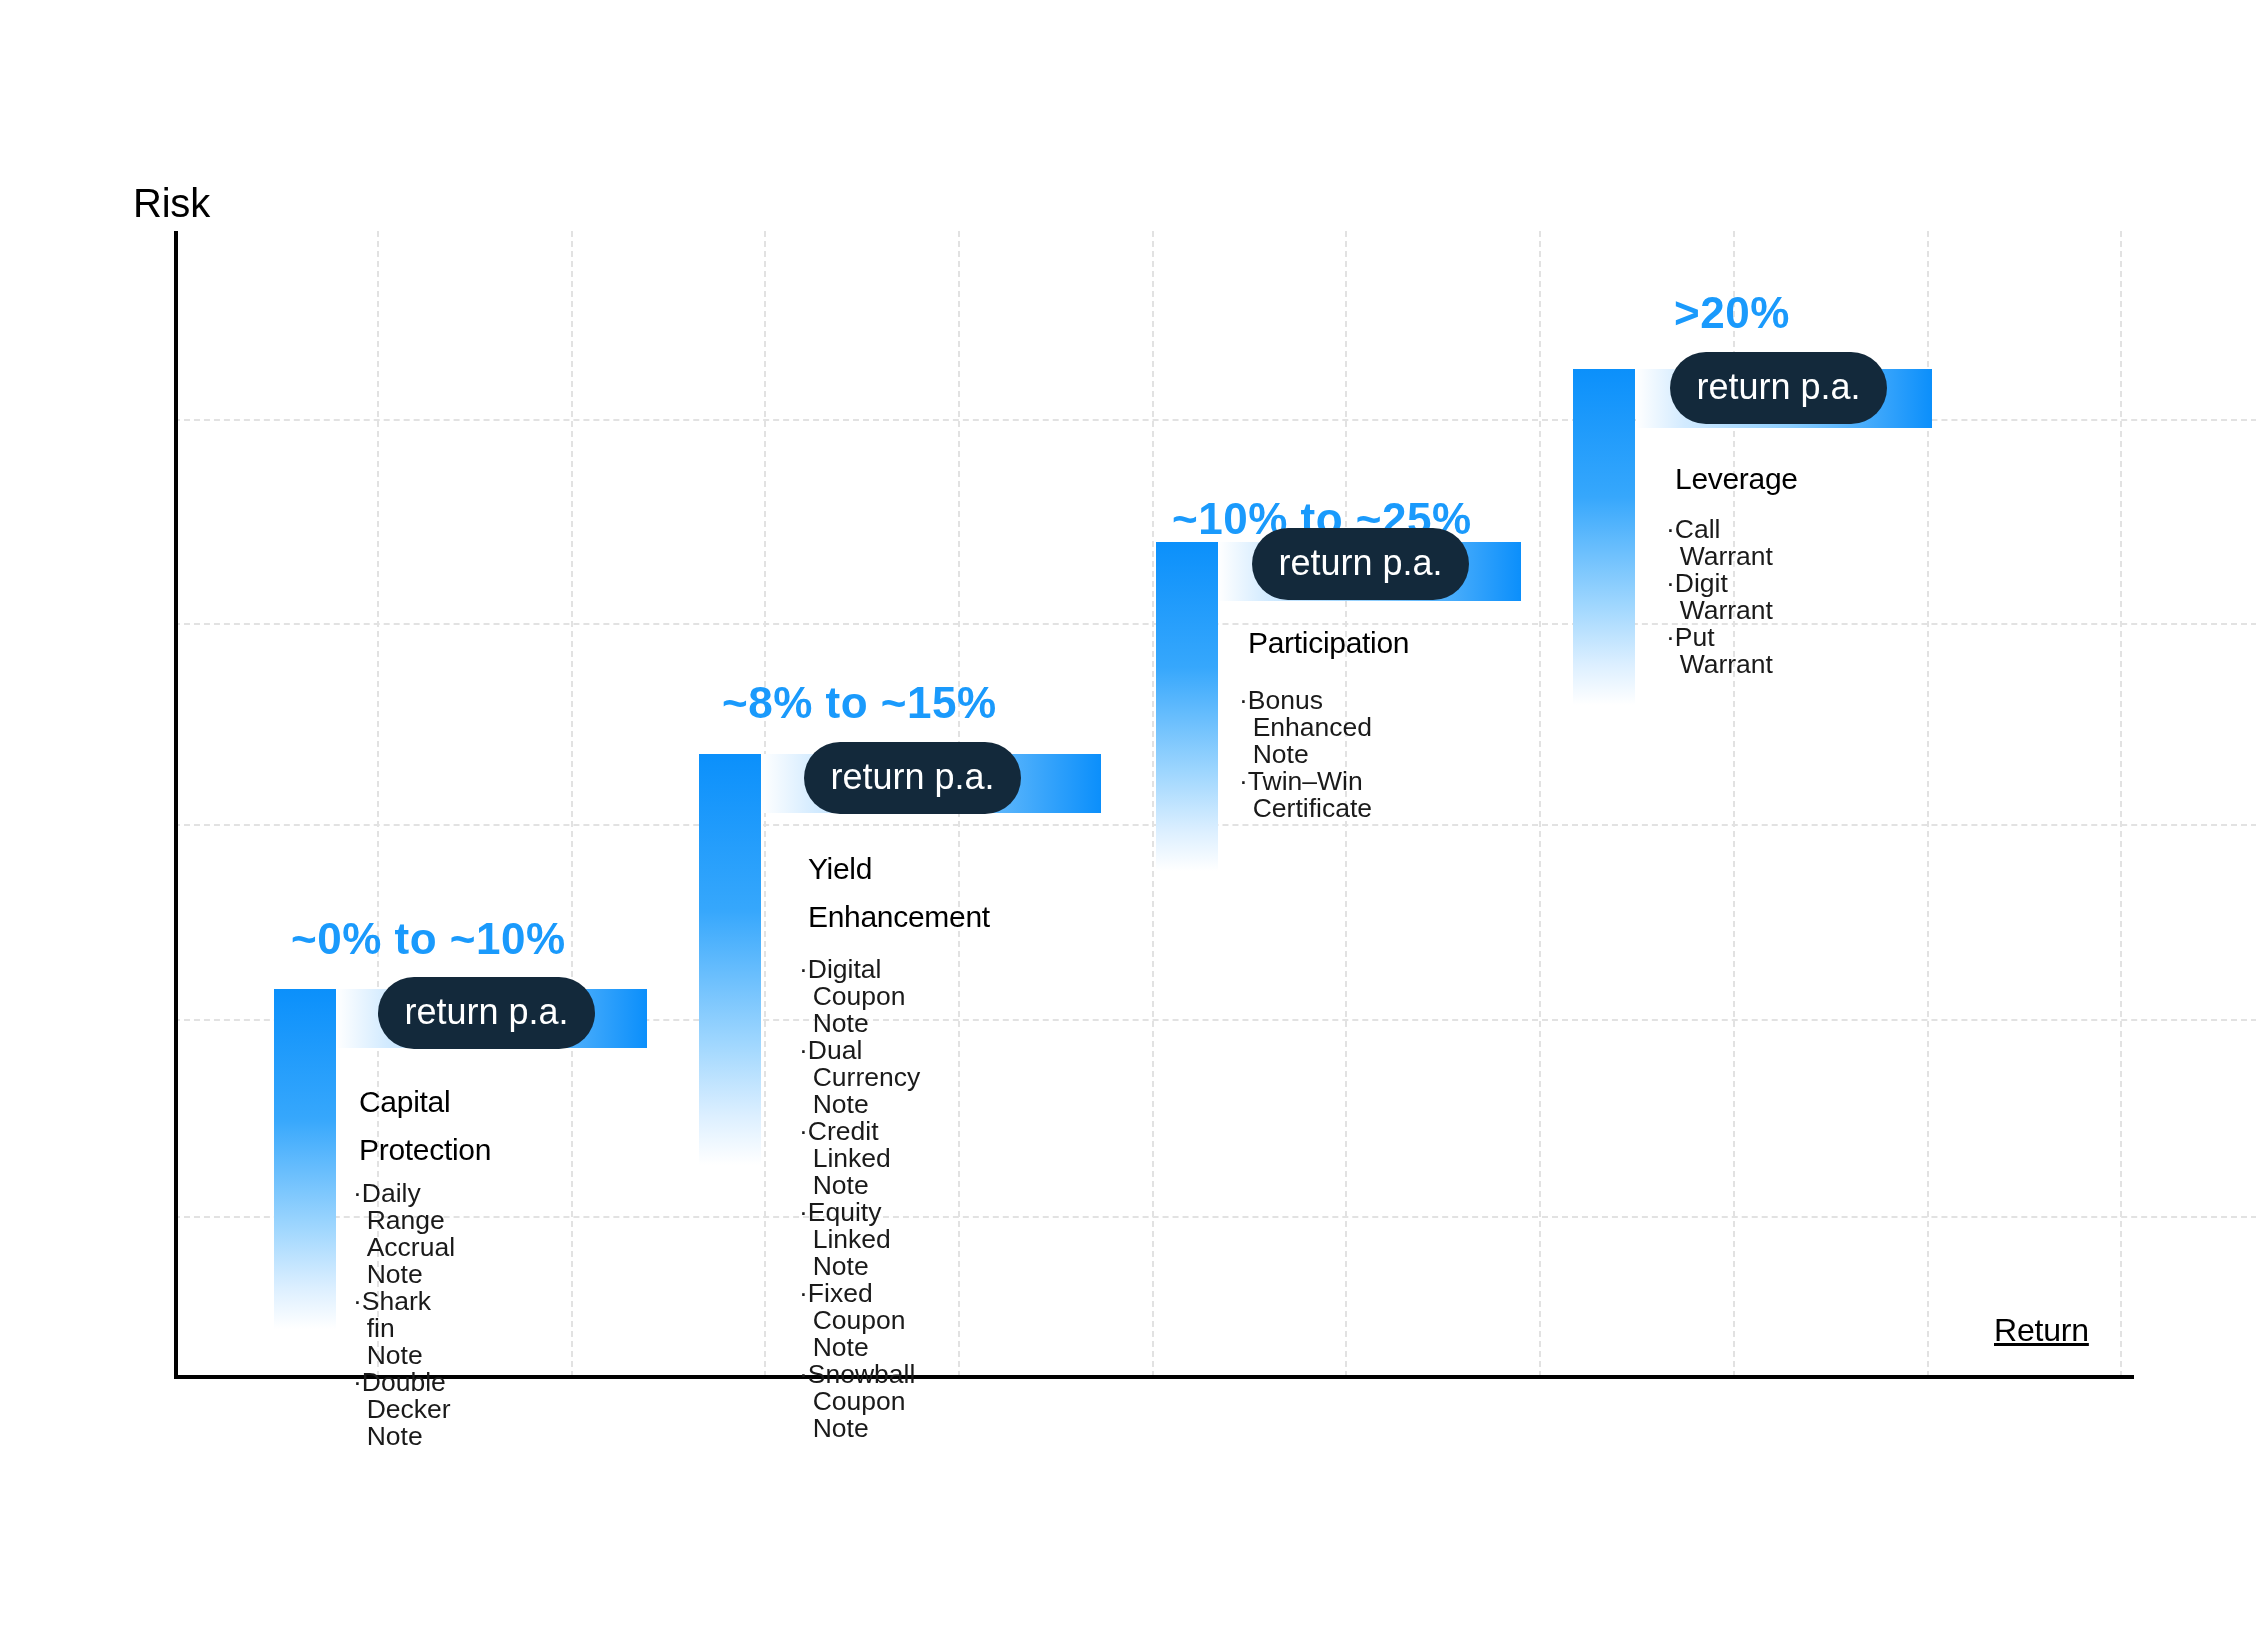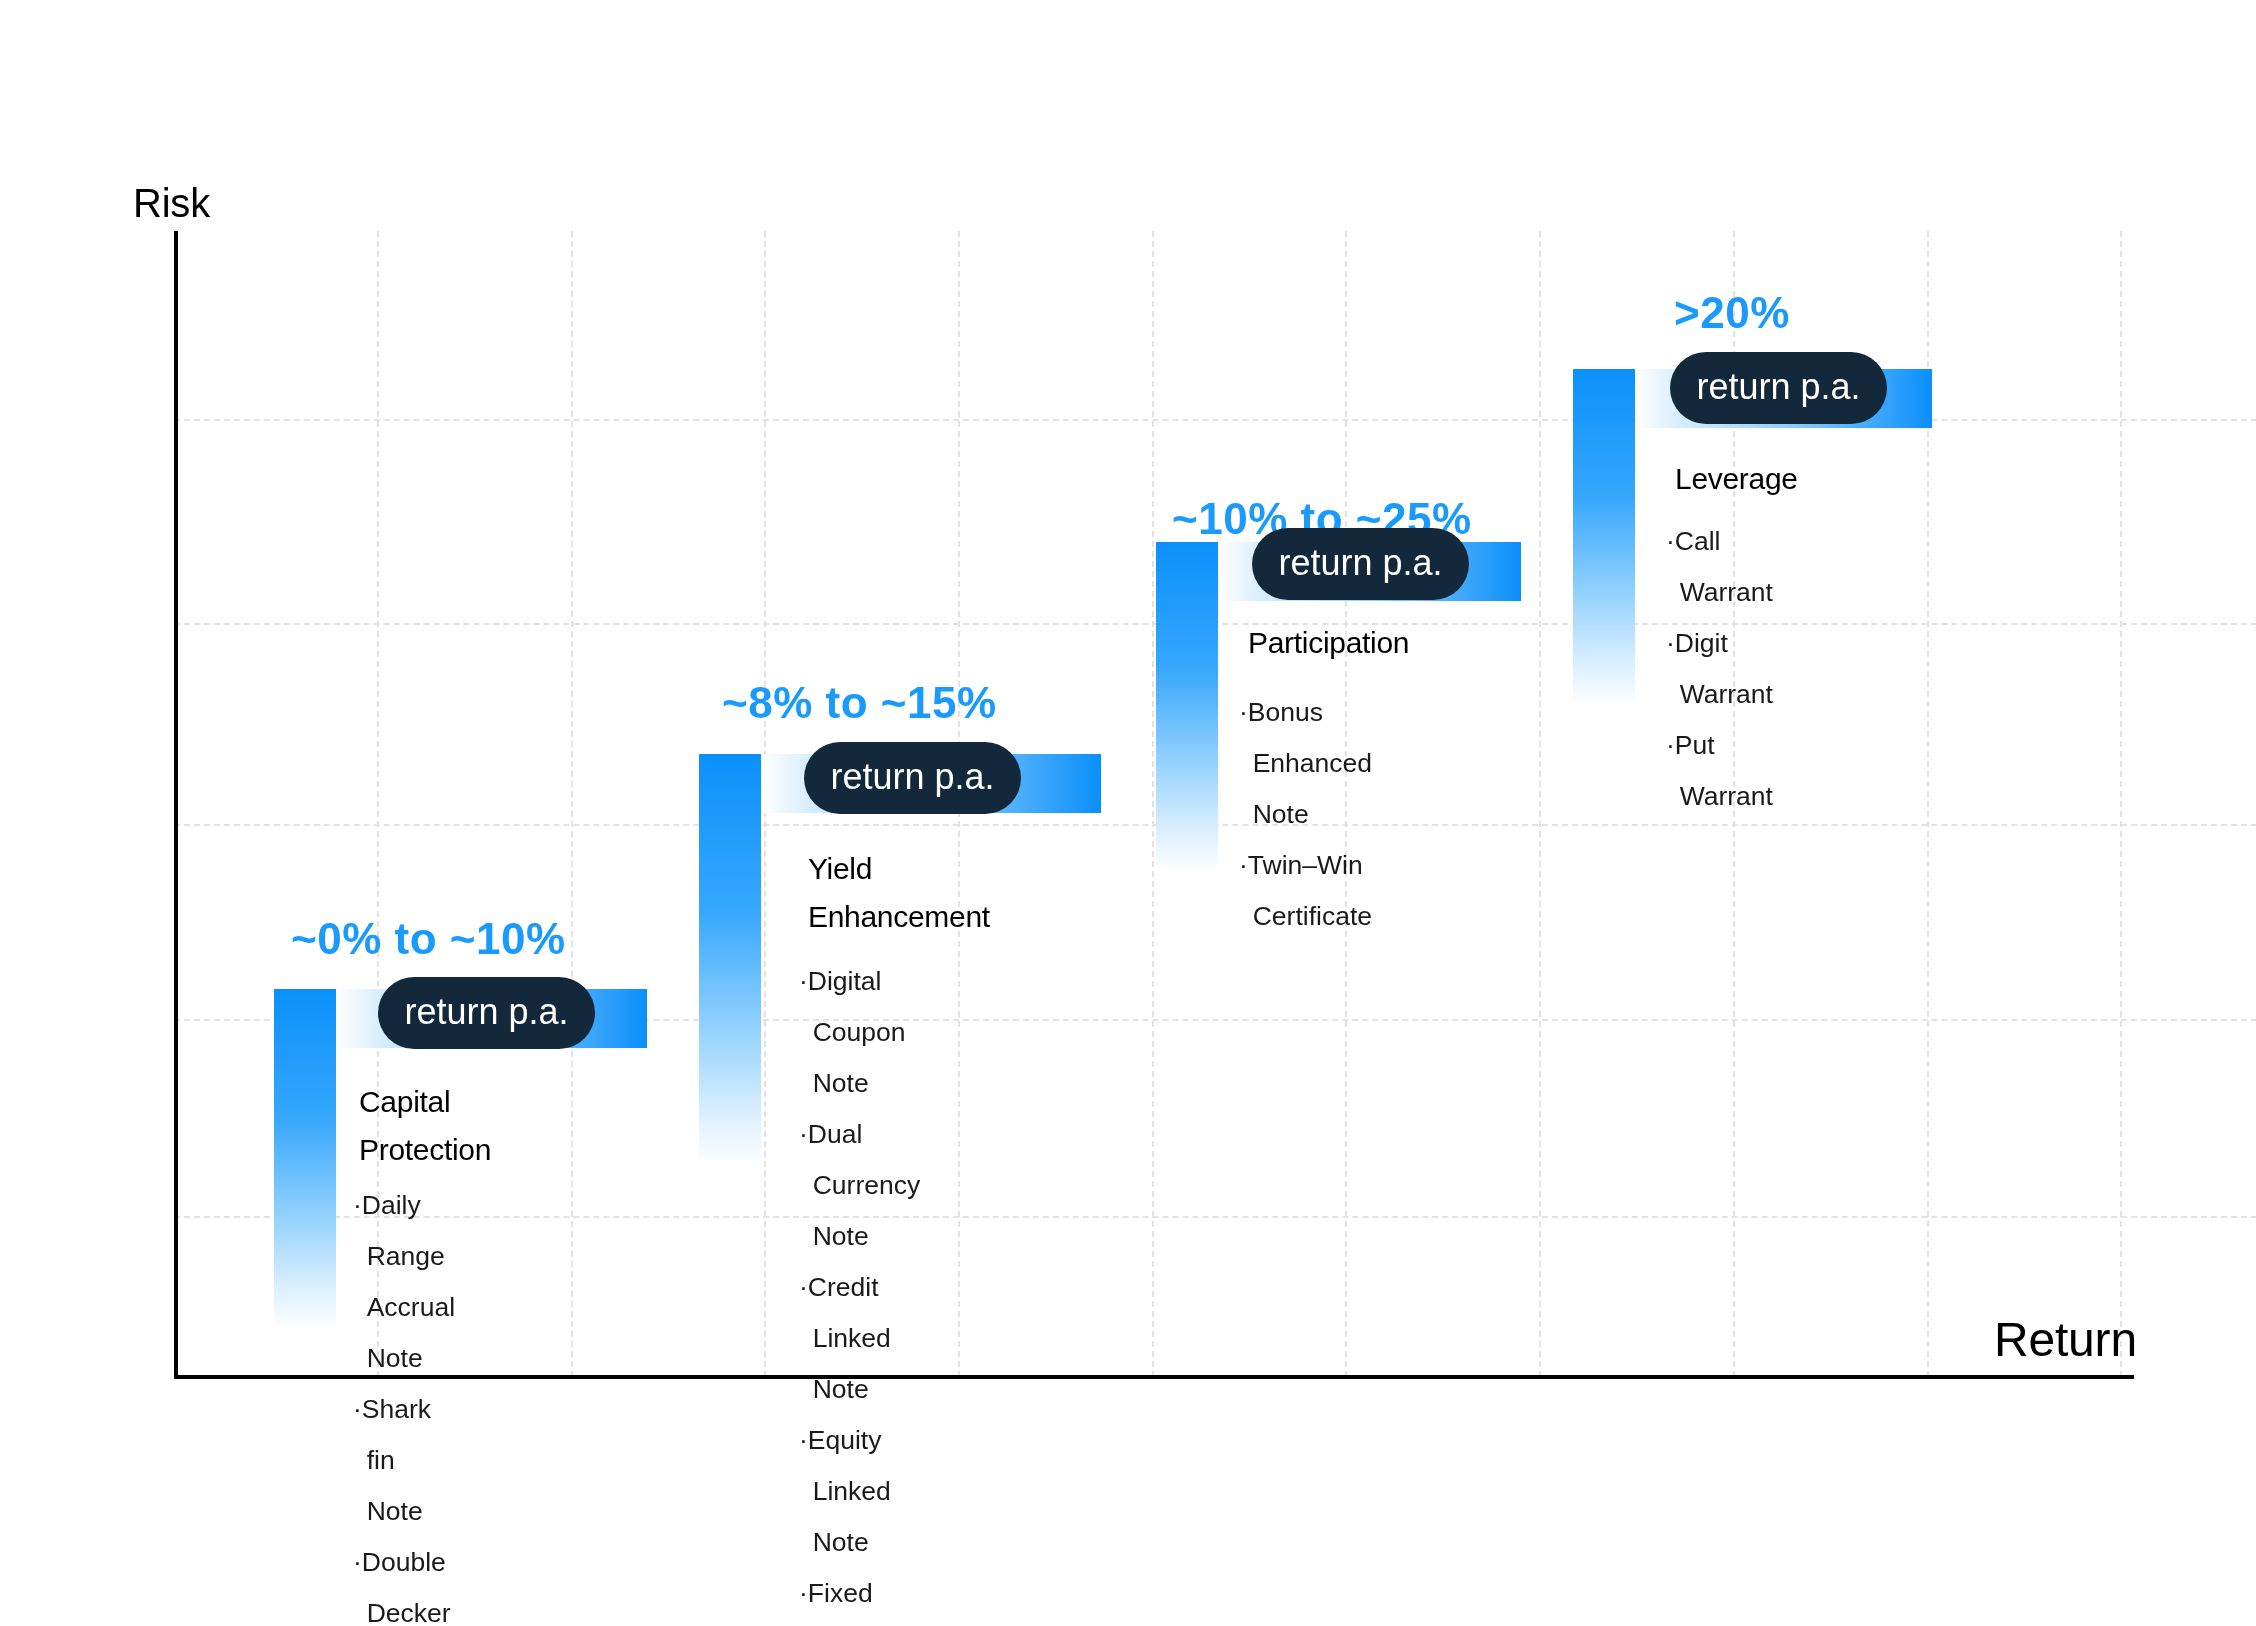--- a/index.html
+++ b/index.html
@@ -63,24 +63,25 @@
     top: 181px;
     font-size: 40px;
     color: #000;
     letter-spacing: -0.2px;
     white-space: nowrap;
   }
   .axis-label-return {
     position: absolute;
     left: 1994px;
     top: 1312px;
-    font-size: 48px;
+    font-size: 32px;
     color: #000;
     letter-spacing: -0.2px;
     white-space: nowrap;
+    text-decoration: underline;
   }
 
   
   .group { position: absolute; }
 
   .bar-vert {
     position: absolute;
     background: linear-gradient(to bottom, #0b90fb 0%, #36a7fc 38%, #9ed6fe 70%, #dcefff 88%, #ffffff 100%);
   }
   .bar-horiz {
@@ -117,21 +118,21 @@
     letter-spacing: -0.3px;
   }
 
   .cat-list {
     position: absolute;
     list-style: none;
     margin: 0;
     padding: 0;
     color: #1a1a1a;
     font-size: 26.5px;
-    line-height: 51px;
+    line-height: 27px;
   }
   .cat-list li {
     white-space: pre-line;
     text-indent: -13.7px;
     padding-left: 13.7px;
   }
   .cat-list li .bullet {
     font-size: 26.5px;
   }
 </style>

